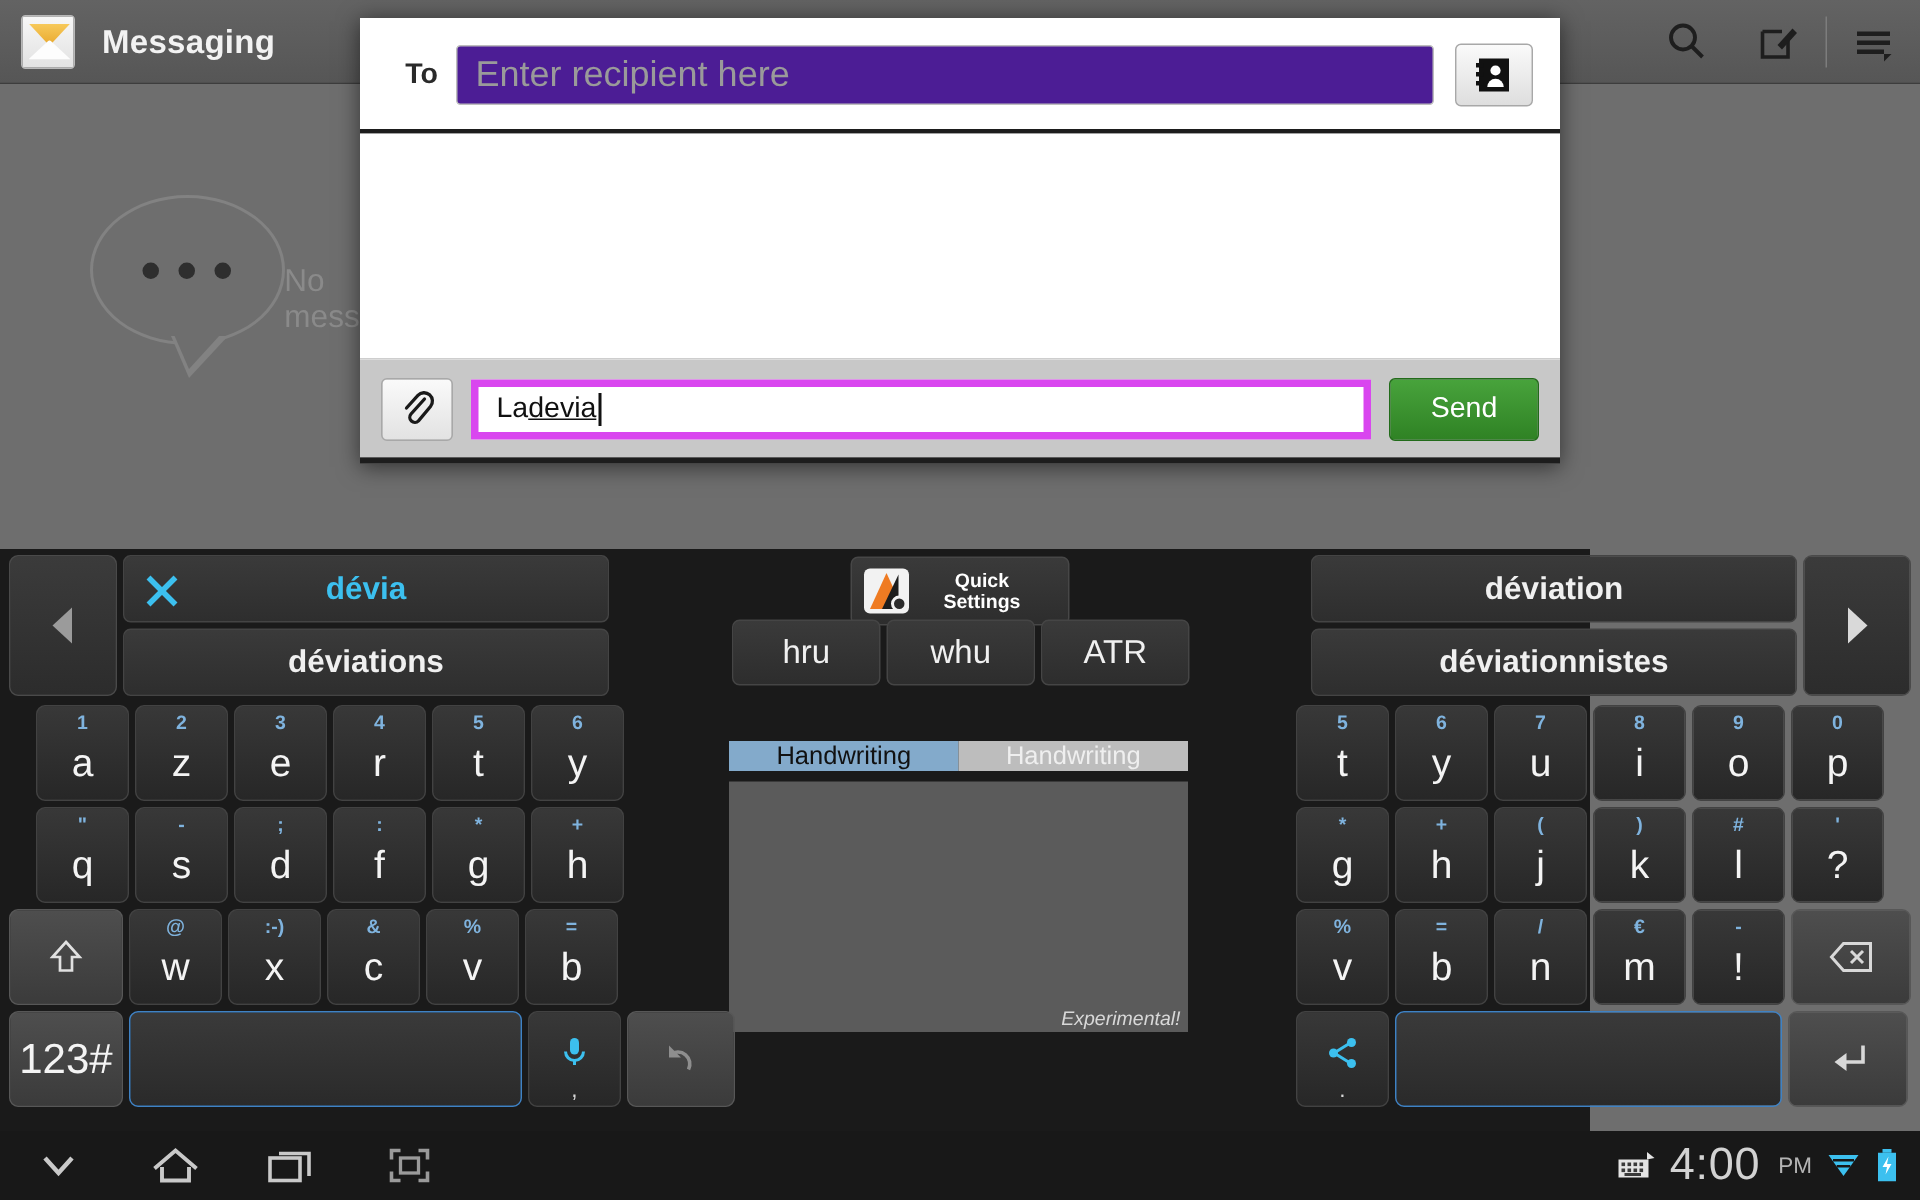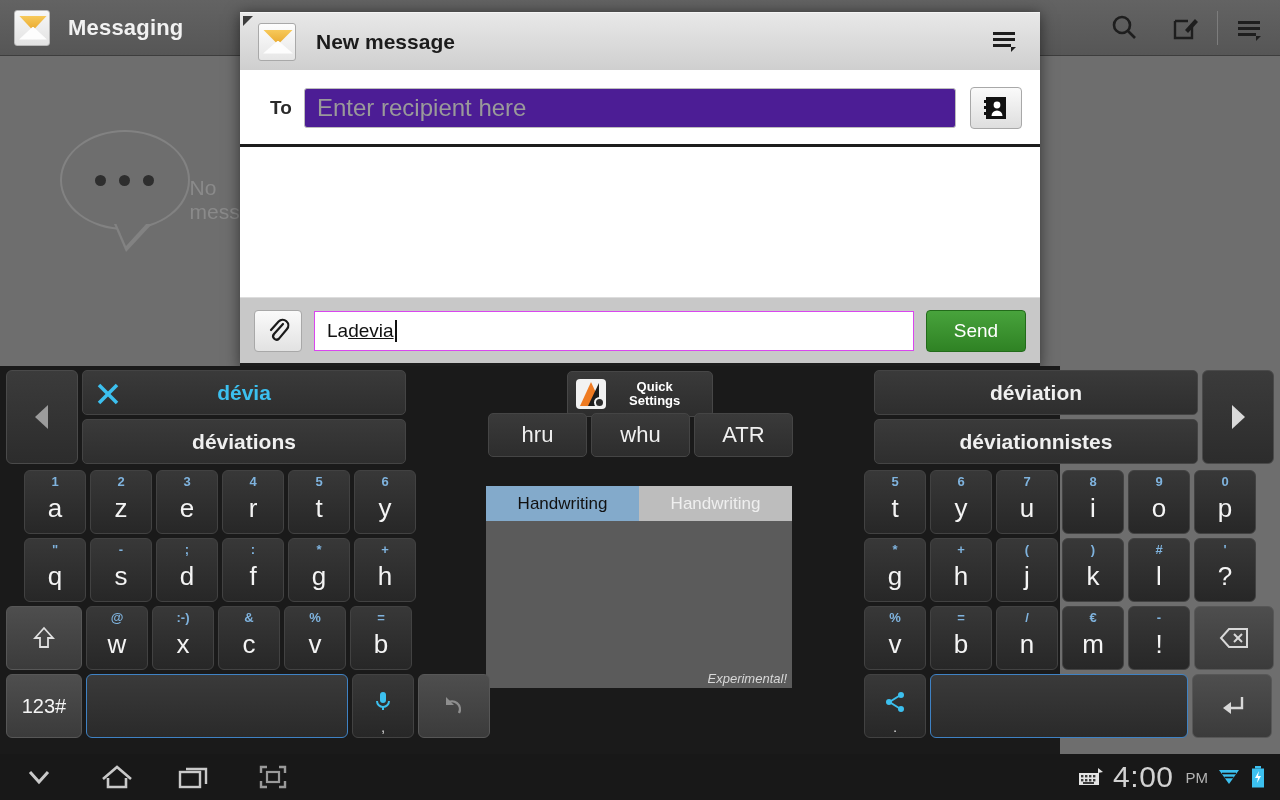--- a/index.html
+++ b/index.html
@@ -113,21 +113,21 @@
   .dlg-compose {
     height: 66px; background: #c8c8c8; display: flex; align-items: center;
     padding: 0 14px; gap: 12px; border-top: 1px solid #ddd;
   }
   .attach-btn {
     width: 48px; height: 42px; border-radius: 4px;
     background: linear-gradient(to bottom, #fafafa 0%, #e2e2e2 100%);
     border: 1px solid #a8a8a8; display: flex; align-items: center; justify-content: center;
   }
   .msg-input {
-    flex: 1; height: 40px; background: #fff; border: 1px solid #d946ef;
+    flex: 1; height: 40px; background: #fff; border: 5px solid #d946ef;
     display: flex; align-items: center; padding: 0 12px;
     font-size: 19px; color: #111;
   }
   .msg-input .compose-word { text-decoration: underline; }
   .caret { display: inline-block; width: 2px; height: 22px; background: #111; margin-left: 1px; }
   .send-btn {
     width: 100px; height: 42px; border-radius: 4px;
     background: linear-gradient(to bottom, #48a33c 0%, #2f8224 100%);
     border: 1px solid #226b1a;
     color: #fff; font-size: 19px; display: flex; align-items: center; justify-content: center;
@@ -193,21 +193,21 @@
   .ctr-keys { position: absolute; left: 488px; top: 47px; display: flex; gap: 4px; }
   .ctr-key {
     width: 99px; height: 44px; border-radius: 5px;
     background: linear-gradient(to bottom, #3a3a3a 0%, #2d2d2d 100%);
     border: 1px solid #454545;
     display: flex; align-items: center; justify-content: center;
     color: #f0f0f0; font-size: 22px;
   }
 
   .hw-panel { position: absolute; left: 486px; top: 486px; width: 306px; height: 202px; }
-  .hw-tabs { display: flex; height: 35px; }
+  .hw-tabs { display: flex; height: 35px; align-items: center; }
   .hw-tab {
     flex: 1; display: flex; align-items: center; justify-content: center;
     font-size: 17px;
   }
   .hw-tab.sel { background: #83aacb; color: #111; }
   .hw-tab.unsel { background: #bdbdbd; color: #efefef; }
   .hw-canvas {
     height: 167px; background: #5b5b5b; position: relative;
   }
   .hw-exp {
@@ -231,21 +231,21 @@
   .key .alt {
     position: absolute; top: 3px; left: 0; width: 100%;
     text-align: center; color: #7fb3de; font-size: 13px; font-weight: bold;
   }
   .key.mod {
     background: linear-gradient(to bottom, #4e4e4e 0%, #3b3b3b 100%);
     border: 1px solid #575757;
   }
   .key.wide-shift { width: 76px; }
   .key.num { width: 76px; }
-  .key.num .main { font-size: 20px; margin-top: 0; }
+  .key.num .main { font-size: 28px; margin-top: 0; }
   .key.space {
     width: 262px;
     background: linear-gradient(to bottom, #3a3a3a 0%, #2a2a2a 100%);
     border: 1px solid #3f82c4;
   }
   .key.space-r { width: 258px; }
   .key.undo { width: 72px; }
   .key.bksp { width: 80px; }
   .key.enter { width: 80px; }
   .key .sub {
@@ -304,36 +304,20 @@
       <div class="bubble">
         <span class="dot"></span>
           <span class="dot"></span>
           <span class="dot"></span>
       </div>
       <div class="empty-label">No messages</div>
     </div>
   </div>
 
   <div class="dialog">
-    <div class="dlg-title">
-      <div class="dlg-corner"></div>
-      <div class="dlg-icon">
-        <div class="env-top"></div>
-          <div class="env-bot"></div>
-      </div>
-      <div class="dlg-heading">New message</div>
-      <div class="dlg-menu">
-        <svg width="28" height="28" viewBox="0 0 28 28">
-          <rect x="3" y="6" width="22" height="3" fill="#1e1e1e"></rect>
-          <rect x="3" y="12" width="22" height="3" fill="#1e1e1e"></rect>
-          <rect x="3" y="18" width="18" height="3" fill="#1e1e1e"></rect>
-          <path d="M21 21 l5 0 l-5 5 z" fill="#1e1e1e"></path>
-        </svg>
-      </div>
-    </div>
 
     <div class="dlg-to-row">
       <div class="to-label">To</div>
       <div class="to-input">Enter recipient here</div>
       <div class="contacts-btn">
         <svg width="26" height="26" viewBox="0 0 26 26">
           <rect x="3" y="2" width="20" height="22" fill="#111"></rect>
           <rect x="1" y="5" width="5" height="3" fill="#111"></rect>
           <rect x="1" y="11" width="5" height="3" fill="#111"></rect>
           <rect x="1" y="17" width="5" height="3" fill="#111"></rect>

